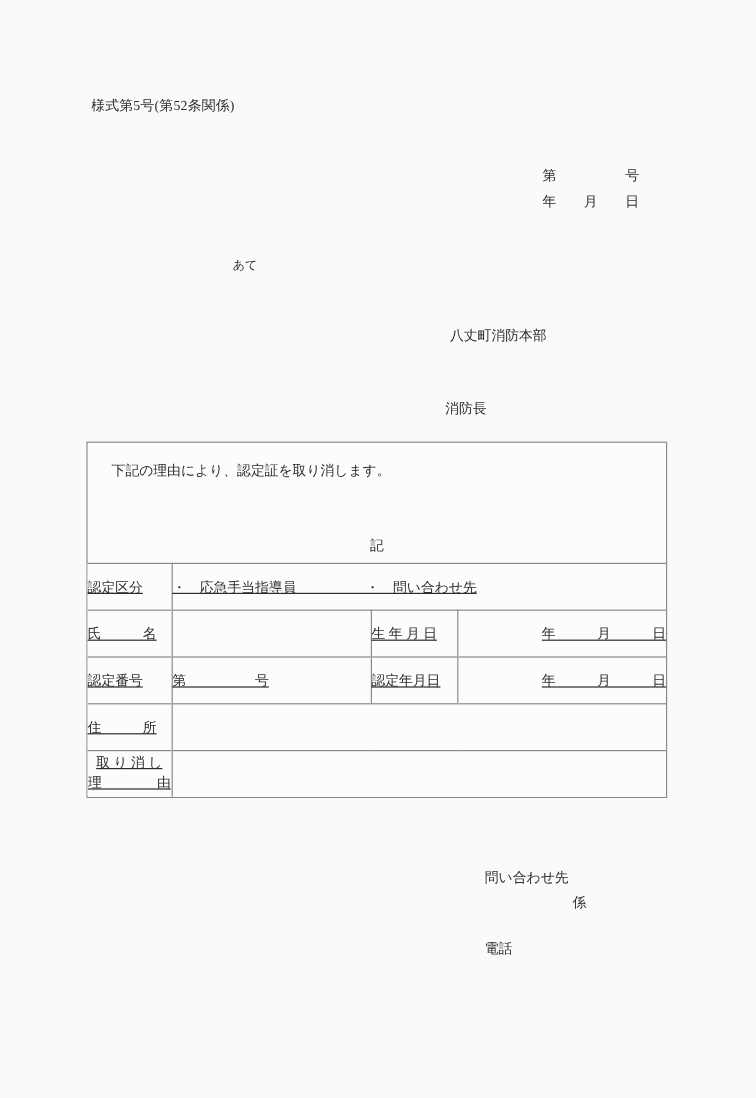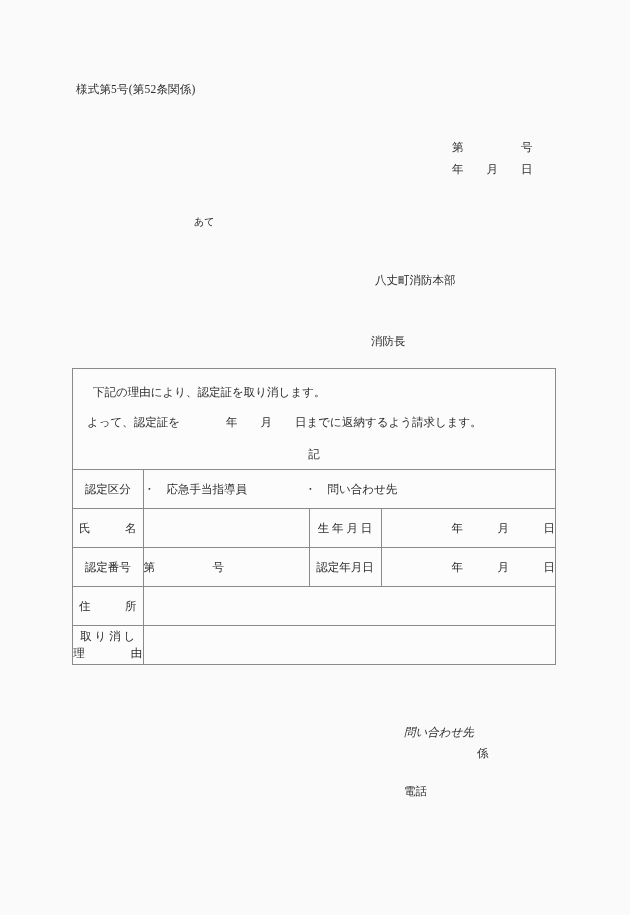--- a/index.html
+++ b/index.html
@@ -80,20 +80,21 @@
 
   
   .form-box {
     position: absolute;
     left: 72px;
     top: 368px;
     width: 484px;
     border: 1px solid #8a8a8a;
     box-sizing: border-box;
     background: #fcfcfc;
+    text-decoration: underline;
   }
 
   .intro {
     padding: 0;
     position: relative;
     height: 100px;
   }
   .intro .line {
     position: absolute;
     font-size: 11.5px;
@@ -121,21 +122,21 @@
     padding: 0;
     vertical-align: middle;
     height: 38px;
     background: #fcfcfc;
   }
   table.form-table td:last-child {
     border-right: none;
   }
 
   .lbl {
-    text-align: center;
+    text-align: left;
     white-space: pre;
   }
   .val {
     padding-left: 10px;
     white-space: pre;
   }
   .val-right {
     text-align: right;
     padding-right: 18px;
     white-space: pre;
@@ -157,21 +158,20 @@
   .cat-options {
     padding-left: 26px;
     white-space: pre;
   }
 
   
   #contact-label {
     left: 404px;
     top: 727px;
     font-size: 11.5px;
-    font-style: italic;
   }
   #contact-section {
     left: 477px;
     top: 748px;
     font-size: 11.5px;
   }
   #contact-phone {
     left: 404px;
     top: 786px;
     font-size: 11.5px;
@@ -190,21 +190,20 @@
   <div class="t" id="addressee">あて</div>
 
   <div class="t" id="issuer-org">八丈町消防本部</div>
   <div class="t" id="issuer-title">消防長</div>
 
 
   <div class="form-box">
 
     <div class="intro">
       <div class="line" id="intro-line-1">下記の理由により、認定証を取り消します。</div>
-      <div class="line" id="intro-line-2">よって、認定証を　　　　年　　月　　日までに返納するよう請求します。</div>
       <div class="line" id="intro-ki">記</div>
     </div>
 
     <table class="form-table">
       <colgroup>
         <col style="width:70px">
         <col style="width:166px">
         <col style="width:72px">
         <col style="width:174px">
       </colgroup>

